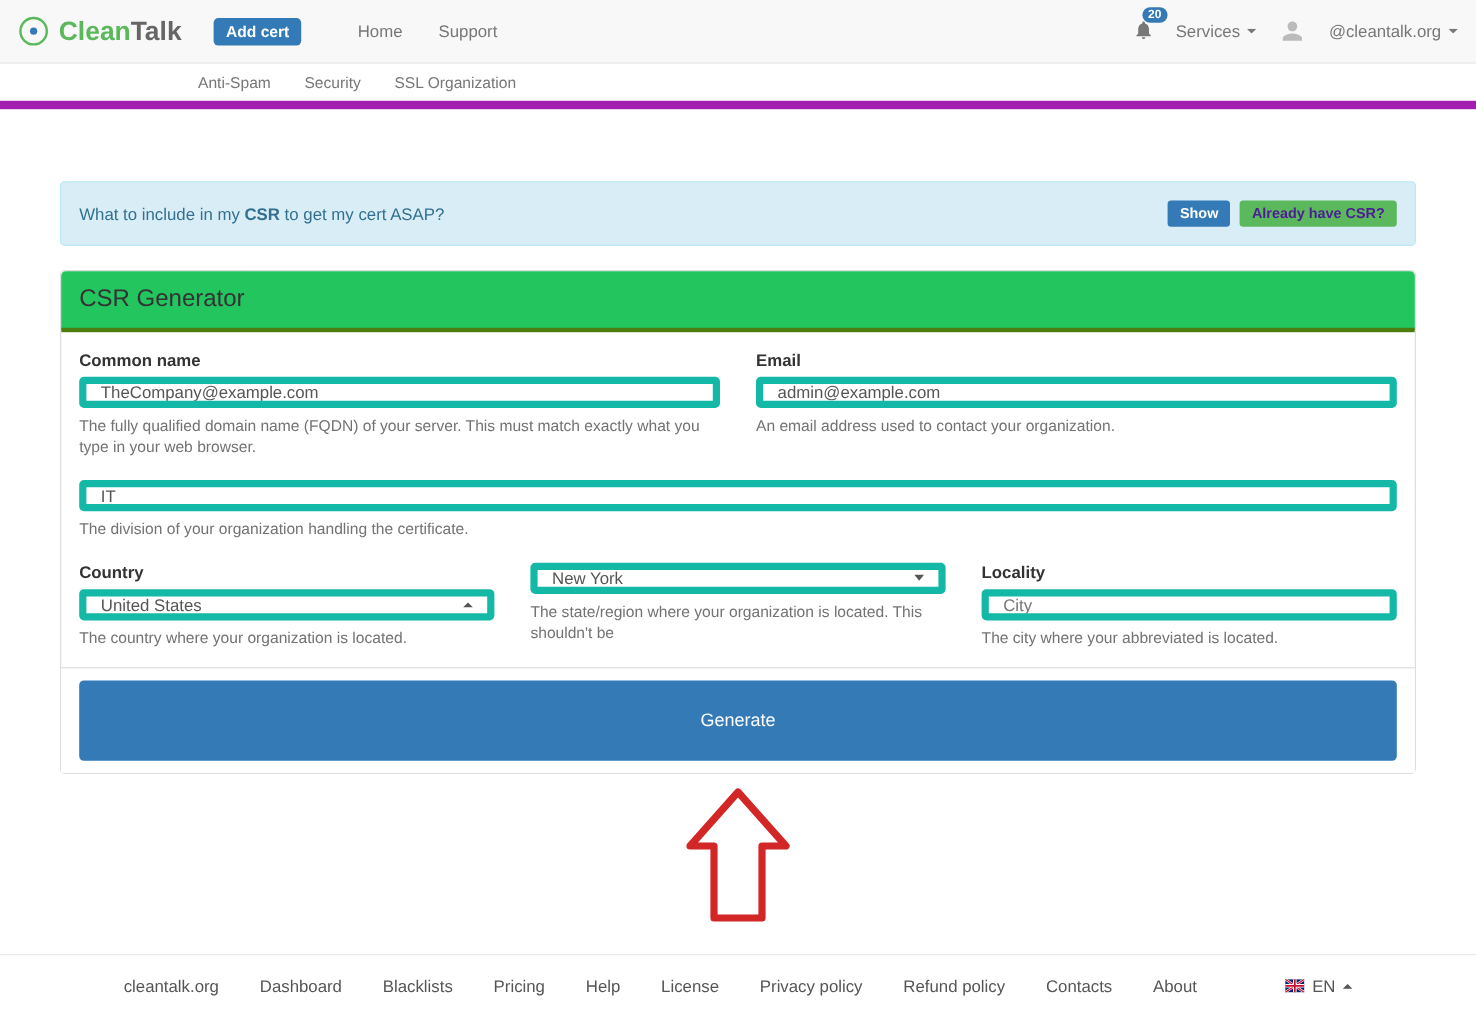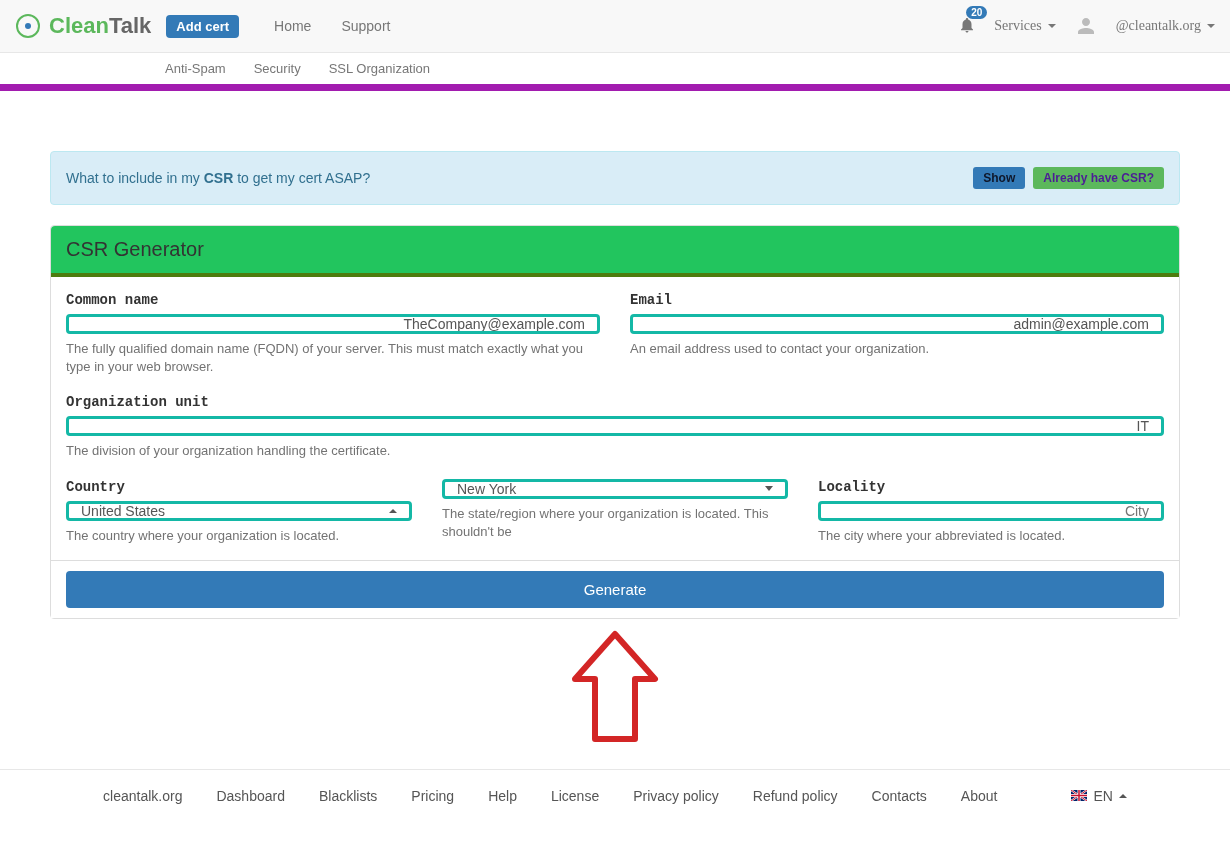--- a/index.html
+++ b/index.html
@@ -1,66 +1,66 @@
 <!DOCTYPE html>
 <html><head>
 <meta charset="utf-8">
 <style>
 * { box-sizing: border-box; margin: 0; padding: 0; }
 body { font-family: "Helvetica Neue", Helvetica, Arial, sans-serif; font-size: 14px; color: #333; background: #fff; }
 
 .navbar { border-bottom: 1px solid #e7e7e7; background: #f8f8f8; }
-.navbar-inner { display: flex; align-items: center; padding: 17px 15px; max-width: 1230px; margin: 0 auto; height: 52px; }
+.navbar-inner { display: flex; align-items: center; padding: 17px 15px; max-width: 1230px; margin: 0 auto; height: 52px; gap: 12px; }
 .logo { display: flex; align-items: center; gap: 8px; margin-right: 15px; }
 .logo-icon { width: 26px; height: 26px; }
 .logo-text { font-size: 22px; font-weight: 700; }
 .logo-clean { color: #5cb85c; }
 .logo-talk { color: #666; }
 .btn-addcert { background: #337ab7; color: #fff; border: none; border-radius: 4px; padding: 4px 10px; font-size: 13px; font-weight: 700; cursor: pointer; margin-right: 20px; }
 .nav-links { display: flex; gap: 0; }
 .nav-links a { color: #777; text-decoration: none; padding: 15px 15px; font-size: 14px; }
 .nav-spacer { flex: 1; }
 .nav-right { display: flex; align-items: center; gap: 18px; }
 .bell-wrap { position: relative; cursor: pointer; }
 .bell-icon { width: 18px; height: 18px; fill: #777; }
 .badge-count { position: absolute; top: -10px; left: 8px; background: #337ab7; color: #fff; font-size: 10px; font-weight: 700; padding: 1px 5px; border-radius: 8px; }
-.services-link, .user-link { color: #777; cursor: pointer; display: flex; align-items: center; gap: 4px; font-family: Liberation Serif, serif; }
+.services-link, .user-link { color: #777; cursor: pointer; display: flex; align-items: center; gap: 4px; }
 .avatar-icon { width: 24px; height: 24px; fill: #bbb; }
 .caret { display: inline-block; width: 0; height: 0; margin-left: 2px; vertical-align: middle; border-top: 4px dashed; border-right: 4px solid transparent; border-left: 4px solid transparent; }
 
 .subnav { border-bottom: 7px solid #a21caf; }
 .subnav-inner { max-width: 1230px; margin: 0 auto; padding: 0 15px; display: flex; gap: 28px; padding-left: 165px; }
 .subnav a { color: #777; text-decoration: none; padding: 8px 0; font-size: 13px; display: block; }
 
 .container { max-width: 1160px; margin: 0 auto; padding: 60px 15px 20px; }
 
 .info-box { background: #d9edf7; border: 1px solid #bce8f1; border-radius: 4px; padding: 15px; display: flex; align-items: center; justify-content: space-between; margin-bottom: 20px; }
 .info-box .q { color: #31708f; }
 .info-box .q b { font-weight: 700; }
 .info-actions { display: flex; gap: 8px; }
-.btn-show { background: #337ab7; color: #0f172a; border: none; border-radius: 3px; padding: 4px 10px; font-size: 12px; font-weight: 700; cursor: pointer; }
+.btn-show { background: #337ab7; color: #ffffff; border: none; border-radius: 3px; padding: 4px 10px; font-size: 12px; font-weight: 700; cursor: pointer; }
 .btn-have { background: #5cb85c; color: #4c1d95; border: none; border-radius: 3px; padding: 4px 10px; font-size: 12px; font-weight: 700; cursor: pointer; }
 
 .panel { border: 1px solid #ddd; border-radius: 4px; }
 .panel-head { background: #22c55e; border-bottom: 4px solid #4d7c0f; padding: 12px 15px; border-radius: 4px 4px 0 0; font-size: 20px; color: #333; }
 .panel-body { padding: 15px; }
 .panel-footer { background: #fff; border-top: 1px solid #ddd; padding: 10px 15px; }
 
 .form-row { display: flex; gap: 30px; margin-bottom: 18px; }
 .form-col { flex: 1; }
 .form-col-3 { display: flex; gap: 30px; }
 .form-col-3 > div { flex: 1; }
-label { font-weight: 700; display: block; margin-bottom: 6px; font-family: Liberation Mono, monospace; }
-.form-control { width: 100%; padding: 7px 12px; border: 3px solid #14b8a6; border-radius: 4px; font-size: 14px; color: #555; background: #fff; height: 17px; text-align: right; }
+label { font-weight: 700; display: block; margin-bottom: 6px; }
+.form-control { width: 100%; padding: 7px 12px; border: 6px solid #14b8a6; border-radius: 4px; font-size: 14px; color: #555; background: #fff; height: 17px; }
 .form-control.dropdown { position: relative; cursor: pointer; display: flex; align-items: center; justify-content: space-between; }
 .dropdown-caret { width: 0; height: 0; border-left: 4px solid transparent; border-right: 4px solid transparent; border-top: 5px solid #555; }
 .dropdown-caret-up { border-top: none; border-bottom: 4px solid #555; }
 .help { color: #737373; font-size: 13px; margin-top: 6px; line-height: 1.4; }
 
-.btn-generate { width: 100%; background: #337ab7; color: #fff; border: none; border-radius: 4px; padding: 10px; font-size: 15px; cursor: pointer; }
+.btn-generate { width: 100%; background: #337ab7; color: #fff; border: none; border-radius: 4px; padding: 25px; font-size: 15px; cursor: pointer; }
 
 .arrow-annot { display: block; margin: 10px auto 0; width: 100px; height: 120px; }
 
 .footer { border-top: 1px solid #e7e7e7; margin-top: 0px; }
 .footer-inner { max-width: 1160px; margin: 0 auto; padding: 18px 15px; display: flex; align-items: center; gap: 34px; justify-content: center; }
 .footer-inner a { color: #555; text-decoration: none; font-size: 14px; }
 .lang-sel { display: flex; align-items: center; gap: 6px; color: #555; cursor: pointer; margin-left: 40px; }
 .flag { width: 16px; height: 11px; }
 .caret-up { display: inline-block; width: 0; height: 0; border-left: 4px solid transparent; border-right: 4px solid transparent; border-bottom: 4px solid #555; }
 </style>
@@ -134,21 +134,20 @@
         </div>
         <div class="form-col">
           <label>Email</label>
           <input class="form-control" value="admin@example.com" style="">
           <div class="help">An email address used to contact your organization.</div>
         </div>
       </div>
 
       <div class="form-row">
         <div class="form-col">
-          <label>Organization unit</label>
           <input class="form-control" value="IT" style="">
           <div class="help">The division of your organization handling the certificate.</div>
         </div>
       </div>
 
       <div class="form-col-3">
         <div>
           <label>Country</label>
           <div class="form-control dropdown">
             <span>United States</span>

